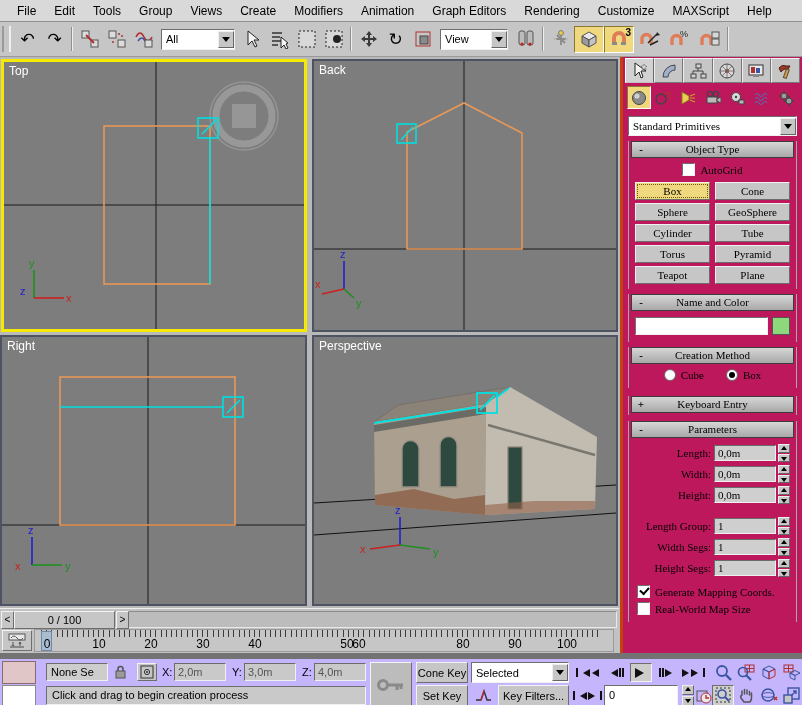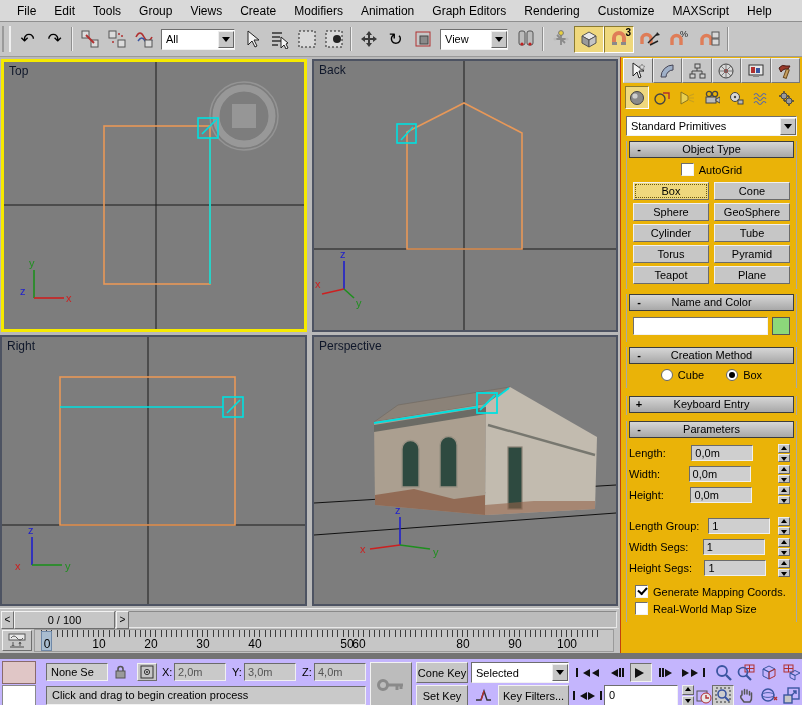--- a/index.html
+++ b/index.html
@@ -26,26 +26,26 @@
          display:flex;align-items:center;padding-left:4px;box-sizing:border-box;margin:0 4px;}
   .darrow{width:16px;height:17px;background:#c6c6c6;border:1px solid;border-color:#eee #666 #666 #eee;
           margin-left:auto;display:flex;align-items:center;justify-content:center;box-sizing:border-box;}
   .darrow::after{content:"";width:0;height:0;border:4px solid transparent;border-top:5px solid #000;margin-top:4px;}
   .badge3{position:absolute;top:0;right:2px;font-size:10px;font-weight:bold;color:#000;}
   
   .vps{position:absolute;top:57px;left:0;width:620px;height:551px;background:#b9b9b9;}
   .vp{position:absolute;background:#7d7d7d;box-sizing:border-box;}
   .vp.inactive{border:2px solid #4d5362;padding-left:10px;}
   .vp.active{border:3px solid #F6EA00;}
-  .vp-label{position:absolute;top:2px;left:5px;color:#0f172a;font-size:12px;z-index:3;}
+  .vp-label{position:absolute;top:2px;left:5px;color:#ffffff;font-size:12px;z-index:3;}
   .vp svg{position:absolute;top:0;left:0;}
   svg text.ax{font-family:"Liberation Sans",sans-serif;font-size:11px;}
   
-  .cpanel{position:absolute;left:620px;top:57px;width:182px;height:596px;background:#eab308;
-          border-left:1px solid #c2410c;box-sizing:border-box;}
+  .cpanel{position:absolute;left:620px;top:57px;width:182px;height:596px;background:#be185d;
+          border-left:3px solid #c2410c;box-sizing:border-box;font-family:Liberation Serif, serif;}
   .cp-tabs{display:flex;height:25px;margin:1px 2px 0 2px;}
   .cp-tab{flex:1;display:flex;align-items:center;justify-content:center;background:#c6c6c6;
           border:1px solid;border-color:#eee #777 #777 #eee;box-sizing:border-box;}
   .cp-tab.sel{background:#d2d2d2;border-color:#fff #666 #c2c2c2 #fff;}
   .cp-sub{display:flex;height:25px;margin:2px 4px 0 4px;gap:1px;align-items:center;}
   .cp-sub .sb{flex:1;height:23px;display:flex;align-items:center;justify-content:center;
           border:1px solid transparent;box-sizing:border-box;}
   .cp-sub .sb.sel{background:#EFD87D;border-color:#8a7a30 #fff #fff #8a7a30;}
   .cp-drop{height:20px;margin:4px 5px 2px 5px;}
   .roll{margin:5px 5px 0 5px;border-left:1px solid #a8a8a8;border-right:1px solid #a8a8a8;padding:0 2px 2px 2px;}
@@ -58,21 +58,21 @@
         border-color:#f0f0f0 #6b6b6b #6b6b6b #f0f0f0;box-sizing:border-box;}
   .obtn.active{background:#EFD87D;outline:1px dotted #6b5a10;outline-offset:-3px;}
   .chkrow{display:flex;align-items:center;gap:5px;margin:4px 6px;}
   .chk{width:13px;height:13px;background:#fff;border:1px solid;border-color:#6e6e6e #f2f2f2 #f2f2f2 #6e6e6e;
        box-sizing:border-box;position:relative;flex:none;}
   .chk.on::after{content:"";position:absolute;left:2px;top:1px;width:7px;height:4px;
        border-left:2px solid #000;border-bottom:2px solid #000;transform:rotate(-48deg);}
   .radio{width:12px;height:12px;border-radius:50%;background:#fff;border:1px solid #666;
        box-sizing:border-box;position:relative;flex:none;}
   .radio.on::after{content:"";position:absolute;left:2px;top:2px;width:6px;height:6px;border-radius:50%;background:#000;}
-  .prow{display:flex;align-items:center;justify-content:space-between;margin:3px 4px 3px 0;}
+  .prow{display:flex;align-items:center;justify-content:flex-end;margin:3px 4px 3px 0;}
   .plabel{margin-right:3px;white-space:nowrap;}
   .pfield{width:62px;height:16px;line-height:14px;padding:0 3px;background:#cfcfcf;border:1px solid;
           border-color:#6b6b6b #f0f0f0 #f0f0f0 #6b6b6b;box-sizing:border-box;}
   .spin{width:12px;height:18px;margin-left:2px;display:flex;flex-direction:column;gap:1px;flex:none;}
   .spin i{flex:1;background:#c6c6c6;border:1px solid;border-color:#eee #666 #666 #eee;position:relative;}
   .spin i.up::after,.spin i.dn::after{content:"";position:absolute;left:2px;width:0;height:0;border:3px solid transparent;}
   .spin i.up::after{top:1px;border-bottom:4px solid #000;border-top:none;}
   .spin i.dn::after{top:2px;border-top:4px solid #000;border-bottom:none;}
   
   .tslider{position:absolute;left:0;top:608px;width:619px;height:21px;background:#c2c2c2;

